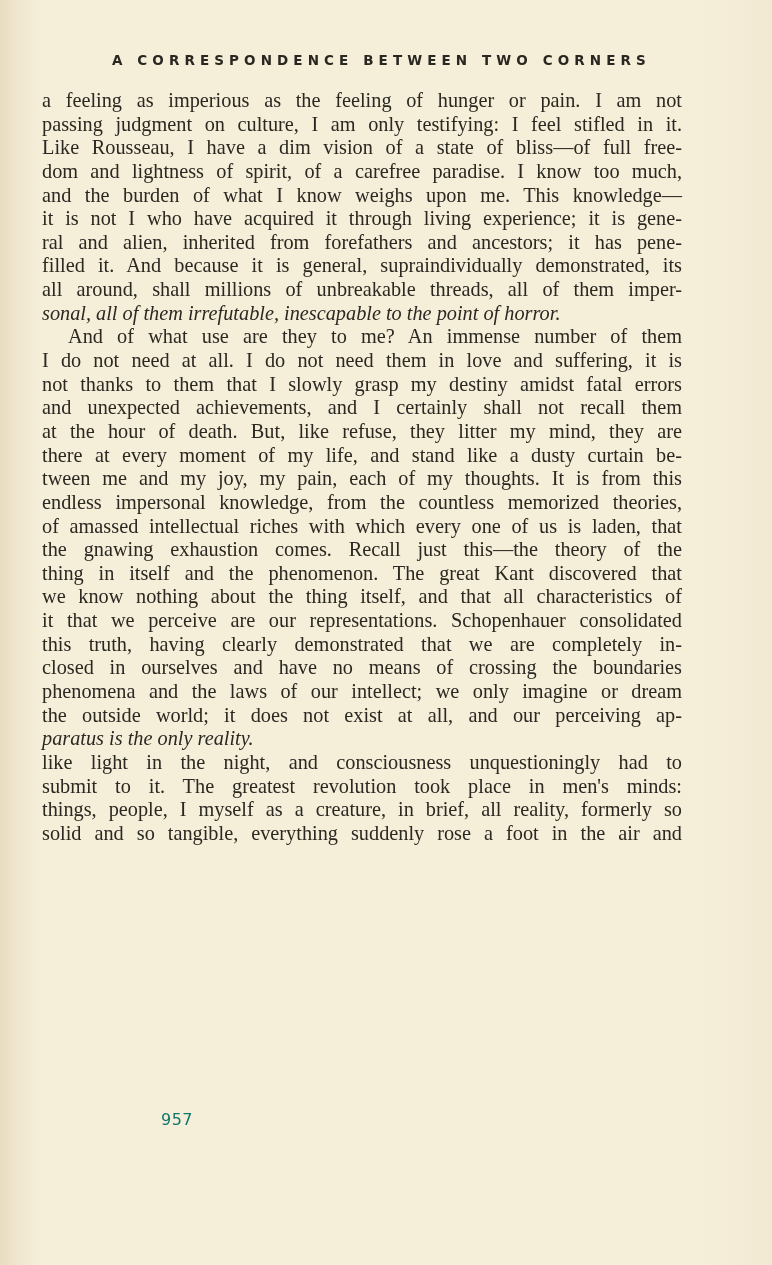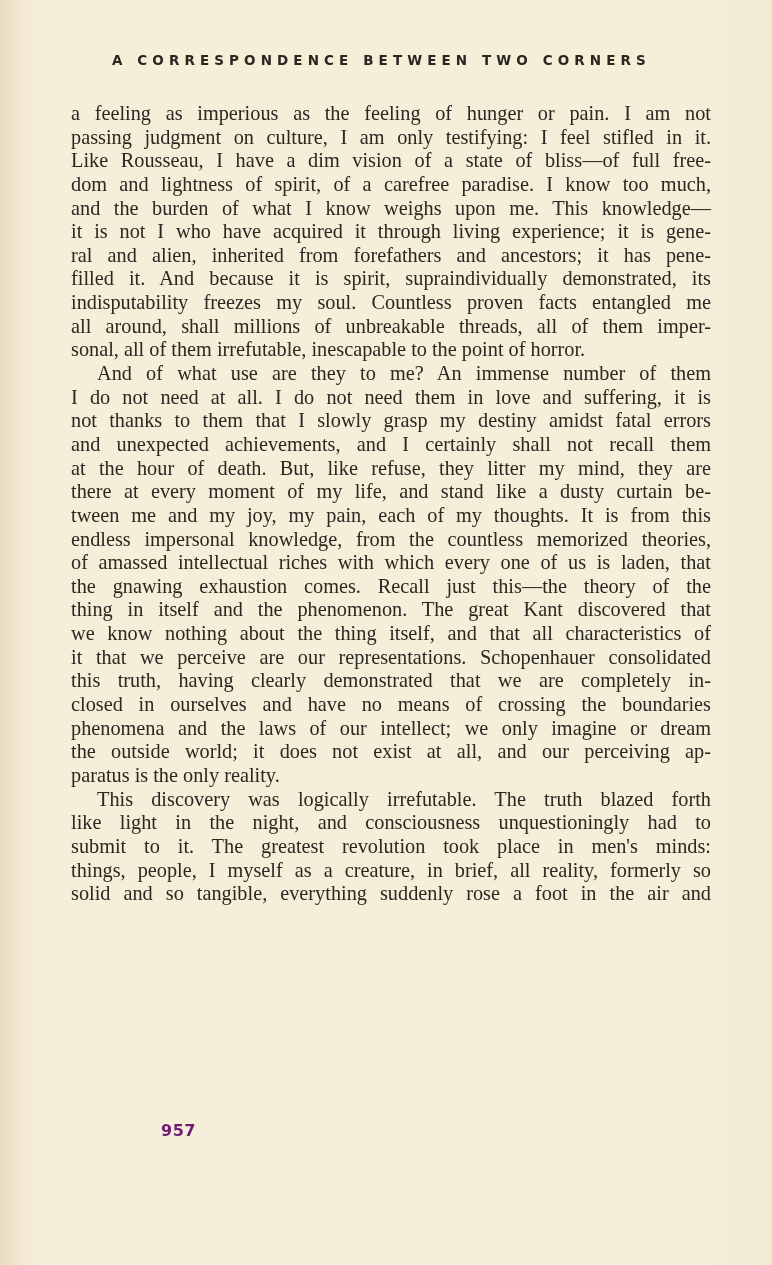--- a/index.html
+++ b/index.html
@@ -10,73 +10,71 @@
     position: relative;
   }
   .page { position: absolute; left: 0; top: 0; width: 657px; height: 1265px; }
   .running-head {
     position: absolute; top: 52px; left: 112px; width: 585px;
     font-family: "DejaVu Sans", sans-serif; font-weight: bold;
     font-size: 13.5px; letter-spacing: 5.1px; color: #2a2620;
     white-space: nowrap;
   }
   .body-text {
-    position: absolute; top: 89px; left: 71px; width: 640px;
+    position: absolute; top: 89px; left: 42px; width: 640px;
     font-family: "Liberation Serif", serif; font-size: 20.3px;
-    line-height: 23.65px; color: #2b2822; margin-top: 13px;
+    line-height: 23.65px; color: #2b2822;
   }
   .line {
     display: block; white-space: nowrap; text-align: justify;
     text-align-last: justify; height: 23.65px;
   }
-  .line.last { text-align-last: left; }
+  .line.last { text-align-last: left; font-style: italic; }
   .line.indent { padding-left: 26px; }
   .folio {
     position: absolute; top: 1110px; left: 161px;
-    font-family: "DejaVu Sans", sans-serif; font-weight: bold;
-    font-size: 16px; color: #701a75; letter-spacing: 0.5px; margin-top: 11px;
+    font-family: "DejaVu Sans", sans-serif; font-weight: normal;
+    font-size: 16px; color: #0f766e; letter-spacing: 0.5px;
   }
 </style>
 </head>
 <body>
 
 <div class="page">
   <div class="running-head">A CORRESPONDENCE BETWEEN TWO CORNERS</div>
 
   <div class="body-text">
     <span class="line">a feeling as imperious as the feeling of hunger or pain. I am not</span>
     <span class="line">passing judgment on culture, I am only testifying: I feel stifled in it.</span>
     <span class="line">Like Rousseau, I have a dim vision of a state of bliss—of full free-</span>
     <span class="line">dom and lightness of spirit, of a carefree paradise. I know too much,</span>
     <span class="line">and the burden of what I know weighs upon me. This knowledge—</span>
     <span class="line">it is not I who have acquired it through living experience; it is gene-</span>
     <span class="line">ral and alien, inherited from forefathers and ancestors; it has pene-</span>
-    <span class="line">filled it. And because it is spirit, supraindividually demonstrated, its</span>
-    <span class="line">indisputability freezes my soul. Countless proven facts entangled me</span>
+    <span class="line">filled it. And because it is general, supraindividually demonstrated, its</span>
     <span class="line">all around, shall millions of unbreakable threads, all of them imper-</span>
     <span class="line last">sonal, all of them irrefutable, inescapable to the point of horror.</span>
     <span class="line indent">And of what use are they to me? An immense number of them</span>
     <span class="line">I do not need at all. I do not need them in love and suffering, it is</span>
     <span class="line">not thanks to them that I slowly grasp my destiny amidst fatal errors</span>
     <span class="line">and unexpected achievements, and I certainly shall not recall them</span>
     <span class="line">at the hour of death. But, like refuse, they litter my mind, they are</span>
     <span class="line">there at every moment of my life, and stand like a dusty curtain be-</span>
     <span class="line">tween me and my joy, my pain, each of my thoughts. It is from this</span>
     <span class="line">endless impersonal knowledge, from the countless memorized theories,</span>
     <span class="line">of amassed intellectual riches with which every one of us is laden, that</span>
     <span class="line">the gnawing exhaustion comes. Recall just this—the theory of the</span>
     <span class="line">thing in itself and the phenomenon. The great Kant discovered that</span>
     <span class="line">we know nothing about the thing itself, and that all characteristics of</span>
     <span class="line">it that we perceive are our representations. Schopenhauer consolidated</span>
     <span class="line">this truth, having clearly demonstrated that we are completely in-</span>
     <span class="line">closed in ourselves and have no means of crossing the boundaries</span>
     <span class="line">phenomena and the laws of our intellect; we only imagine or dream</span>
     <span class="line">the outside world; it does not exist at all, and our perceiving ap-</span>
     <span class="line last">paratus is the only reality.</span>
-    <span class="line indent">This discovery was logically irrefutable. The truth blazed forth</span>
     <span class="line">like light in the night, and consciousness unquestioningly had to</span>
     <span class="line">submit to it. The greatest revolution took place in men's minds:</span>
     <span class="line">things, people, I myself as a creature, in brief, all reality, formerly so</span>
     <span class="line">solid and so tangible, everything suddenly rose a foot in the air and</span>
   </div>
 
   <div class="folio">957</div>
 </div>
 
 </body></html>

